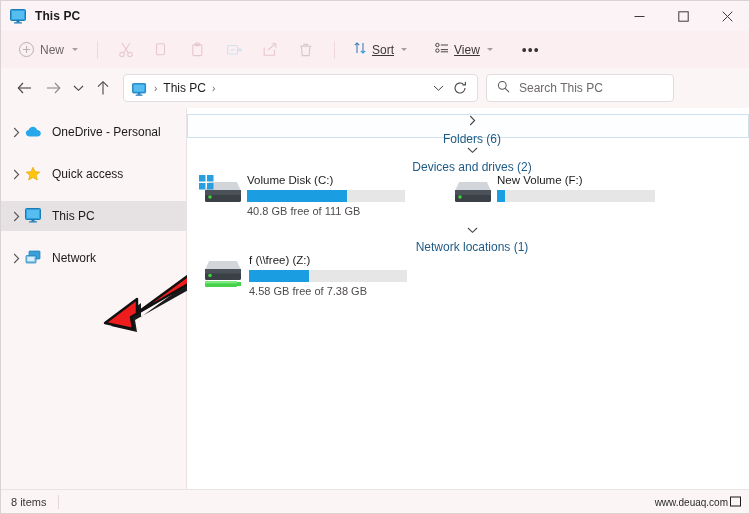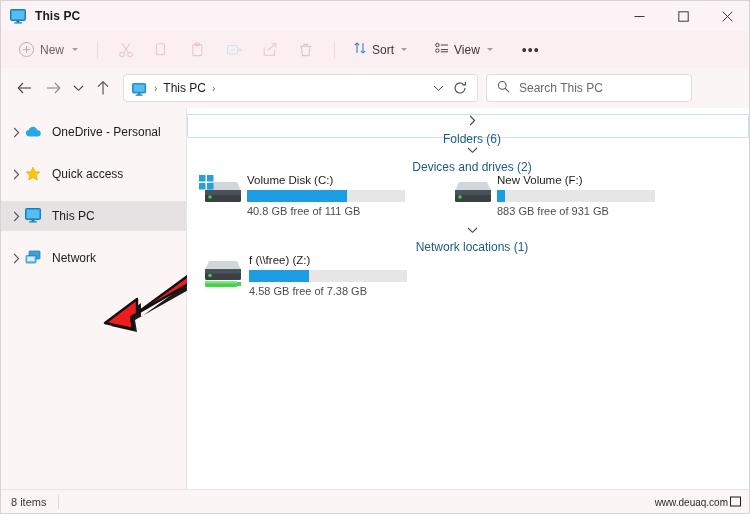--- a/index.html
+++ b/index.html
@@ -65,21 +65,21 @@
   .sep { width: 1px; height: 18px; background: #efd9de; margin: 0 9px; flex:0 0 auto; }
   .tb-icon {
     width: 34px; height: 27px; display: flex; align-items: center; justify-content: center;
     border-radius: 4px;
   }
   .tb-icon svg { display: block; }
   .tb-lbl {
     display: flex; align-items: center; gap: 5px;
     padding: 4px 7px; border-radius: 4px; font-size: 12px; color: #3b3537;
   }
-  .tb-lbl .t { color: #3b3537; }
+  .tb-lbl .t { color: #3b3537; text-decoration: underline; }
   .tb-dots { padding: 4px 10px; font-size: 14px; color: #3b3537; letter-spacing: 1px; line-height: 10px;}
 
   
   .addrbar {
     height: 40px; flex: 0 0 40px;
     background: #fbf5f6;
     display: flex; align-items: center;
     padding: 0 10px; gap: 0px;
   }
   .navbtn {
@@ -92,21 +92,21 @@
     background: #ffffff; border: 1px solid #e3dcde; border-radius: 4px;
     display: flex; align-items: center; padding: 0 6px 0 8px;
     max-width: 355px;
   }
   .addr-pcicon { width: 15px; height: 13px; position: relative; margin-right: 7px; flex: 0 0 auto;}
   .crumb-sep { color: #6b6568; font-size: 10px; margin: 0 6px 0 0; }
   .crumb { font-size: 12px; color: #1d1b1c; }
   .addr-spacer { flex: 1 1 auto; }
   .addr-icon { width: 22px; height: 24px; display:flex; align-items:center; justify-content:center; color:#4a4446;}
   .searchfield {
-    width: 206px; height: 28px; margin-left: 8px; flex: 0 0 auto;
+    width: 188px; height: 28px; margin-left: 8px; flex: 0 0 auto;
     background: #ffffff; border: 1px solid #e3dcde; border-radius: 4px;
     display: flex; align-items: center; padding: 0 10px;
     gap: 9px;
   }
   .search-ph { font-size: 12px; color: #6e686a; }
 
   
   .body { flex: 1 1 auto; display: flex; min-height: 0; background:#fbf5f6; }
 
   
@@ -482,21 +482,20 @@
               <rect x="8" y="17" width="36" height="12" rx="1.6" fill="#3a4046"></rect>
               <rect x="8" y="17" width="36" height="5" fill="#4b5158"></rect>
               <circle cx="13" cy="24" r="1.8" fill="#3ad13a"></circle>
             </svg>
           </div>
           <div class="drive-info">
             <div class="drive-name">New Volume (F:)</div>
             <div class="bar">
               <div class="fill" style="width:5%"></div>
             </div>
-            <div class="drive-sub">883 GB free of 931 GB</div>
           </div>
         </div>
       </div>
 
       <div class="group-head" style="margin-top:4px">
         <span class="gh-chev">
           <svg width="11" height="8" viewBox="0 0 11 8" fill="none" stroke="#4a4446" stroke-width="1.1">
               <path d="M1 2 L5.5 6.3 L10 2"></path>
             </svg>
         </span>

